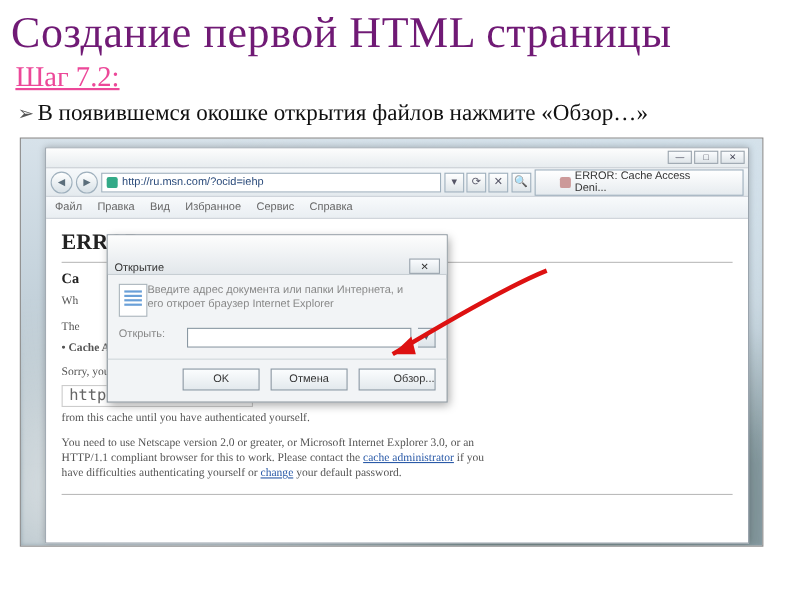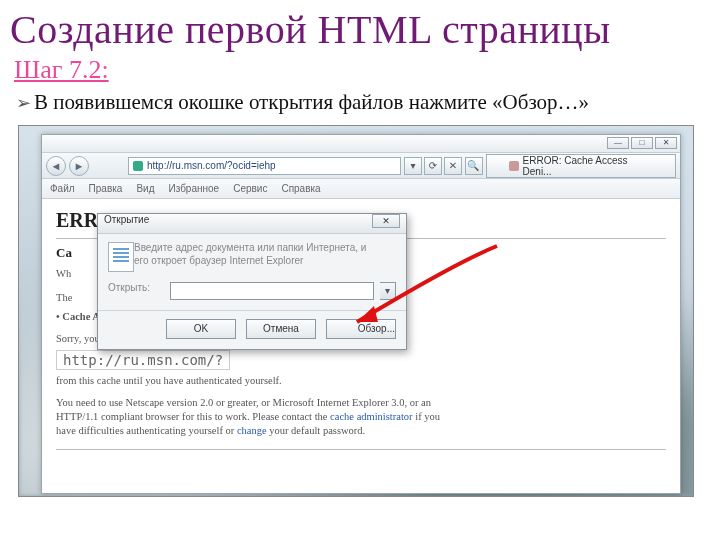--- a/index.html
+++ b/index.html
@@ -74,48 +74,48 @@
   }
   .win-btns { position:absolute; right:3px; top:2px; display:flex; gap:2px;}
   .wbtn { width:22px; height:12px; border:1px solid #9aa4ad; background:linear-gradient(#fafcfe,#dfe5e9); font-size:8px; text-align:center; line-height:10px; color:#445;}
   .nav-row {
     height: 26px;
     background: linear-gradient(#f6f9fb,#e4eaee);
     border-bottom: 1px solid #c7ceD3;
     display:flex; align-items:center; gap:3px; padding:0 4px;
   }
   .circ { width:20px; height:20px; border:1px solid #9fb0bd; border-radius:50%; background:linear-gradient(#fff,#d8e1e7); display:flex;align-items:center;justify-content:center;color:#5b6e7b;font-size:11px;}
-  .url-box { flex:1; height:18px; border:1px solid #9fb0bd; background:#fff; display:flex;align-items:center; padding:0 4px; gap:4px;margin-left:36px;}
+  .url-box { flex:1; height:18px; border:1px solid #9fb0bd; background:#fff; display:flex;align-items:center; padding:0 4px; gap:4px;}
   .url-box .favicon{width:10px;height:10px;background:#3a8; border-radius:2px;}
   .url-text{color:#2a4a7a; overflow:hidden;white-space:nowrap;}
   .small-group{display:flex;gap:2px;}
   .sbtn{width:18px;height:18px;border:1px solid #9fb0bd;background:linear-gradient(#fff,#dfe5e9);font-size:10px;line-height:16px;text-align:center;color:#556;}
   .tab-chip{height:24px;border:1px solid #9fb0bd;background:linear-gradient(#fff,#e6ebef);display:flex;align-items:center;padding:0 22px;gap:4px;max-width:190px;}
   .tab-chip .x{width:10px;height:10px;background:#c99;border-radius:2px;}
   .menu-row{height:20px;background:linear-gradient(#f8fafc,#e9eef2);border-bottom:1px solid #c7ceD3;display:flex;align-items:center;gap:14px;padding:0 8px;color:#666; filter:blur(0.4px);}
   .page {
     position:absolute; left:0; right:0; top:64px; bottom:0;
     background:#fff; padding:10px 14px; font-family:Georgia,serif; color:#222;
     filter: blur(0.6px);
   }
   .page h2{font-size:20px;font-weight:bold;margin-bottom:6px;}
   .page .sub{font-size:13px;font-weight:bold;}
   .page .line{border-top:1px solid #bbb;margin:6px 0;}
   .page .faint{color:#999;}
   .page .para{font-size:10.5px; line-height:1.35; color:#555;}
-  .page a.fake{color:#2a5aa8; }
+  .page a.fake{color:#2a5aa8; text-decoration:underline;}
   .page .urlbox{display:inline-block;border:1px solid #ccc;padding:1px 6px;font-family:Consolas,monospace;font-size:14px;color:#666;margin:4px 0;}
 
   
   .dialog {
     position:absolute; left:55px; top:78px; width:310px;
     background:#f2f4f6; border:1px solid #8a949c; box-shadow:2px 3px 8px rgba(0,0,0,0.35);
     font-family:"Segoe UI",Tahoma,sans-serif; font-size:10px;
   }
-  .dlg-title{height:20px;background:linear-gradient(#fdfdfd,#e2e7eb);border-bottom:1px solid #c7ceD3;display:flex;align-items:flex-start;justify-content:space-between;padding:0 6px;}
+  .dlg-title{height:36px;background:linear-gradient(#fdfdfd,#e2e7eb);border-bottom:1px solid #c7ceD3;display:flex;align-items:flex-end;justify-content:space-between;padding:0 6px;}
   .dlg-close{width:28px;height:14px;border:1px solid #9aa4ad;background:linear-gradient(#fafcfe,#dfe5e9);text-align:center;line-height:12px;font-size:9px;}
   .dlg-body{padding:8px 10px 10px 10px;}
   .dlg-row1{display:flex;gap:0;align-items:flex-start;}
   .doc-icon{width:26px;height:30px;background:#fff;border:1px solid #a9b3bb;position:relative;flex-shrink:0;}
   .doc-icon::after{content:"";position:absolute;left:4px;top:5px;width:16px;height:2px;background:#6aa0d8;box-shadow:0 4px 0 #6aa0d8,0 8px 0 #6aa0d8,0 12px 0 #6aa0d8;}
   .dlg-desc{color:#888;line-height:1.25; filter:blur(0.4px);}
   .dlg-row2{display:flex;gap:6px;margin-top:10px;}
   .dlg-label{width:56px;color:#888;filter:blur(0.4px);}
   .dlg-input{flex:1;height:18px;border:1px solid #8a98a3;background:#fff;}
   .dlg-drop{width:16px;height:18px;border:1px solid #8a98a3;border-left:none;background:linear-gradient(#f5f8fa,#dde4e9);text-align:center;line-height:16px;color:#556;}

